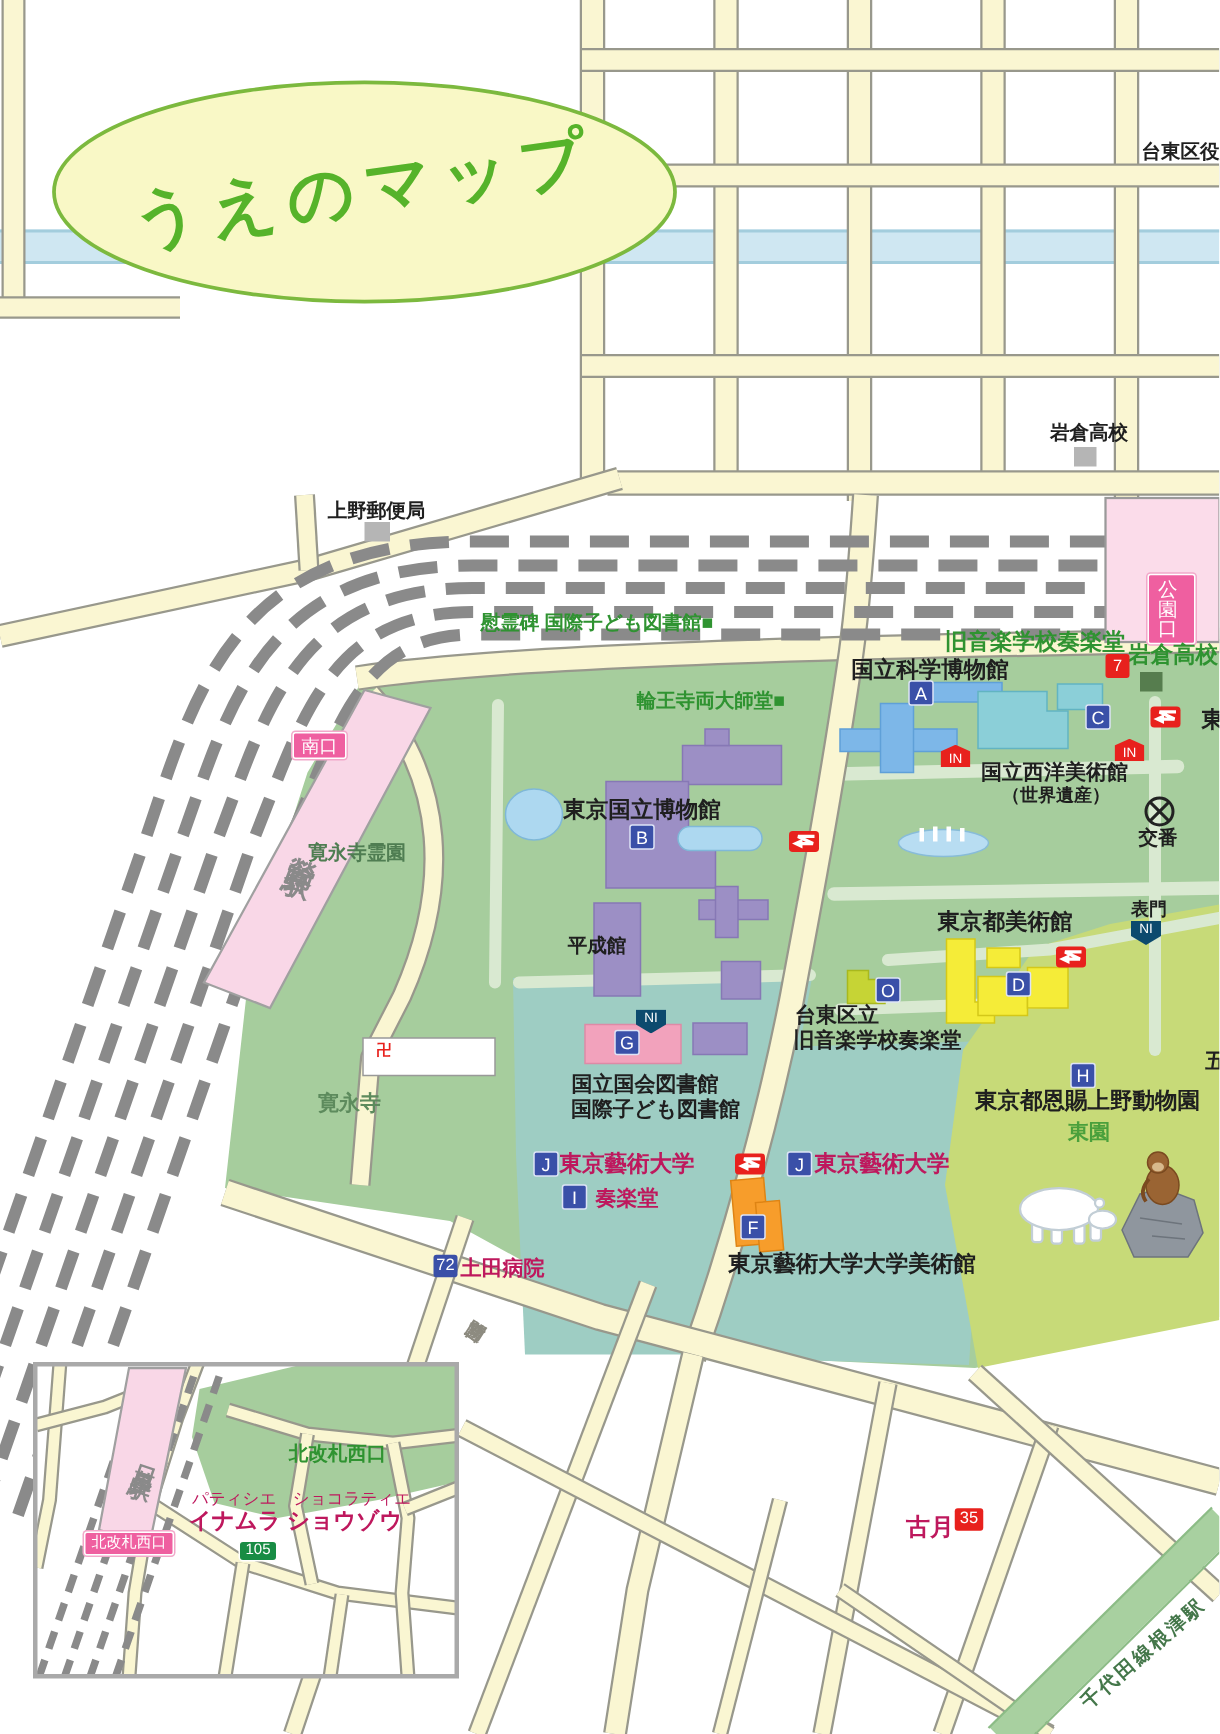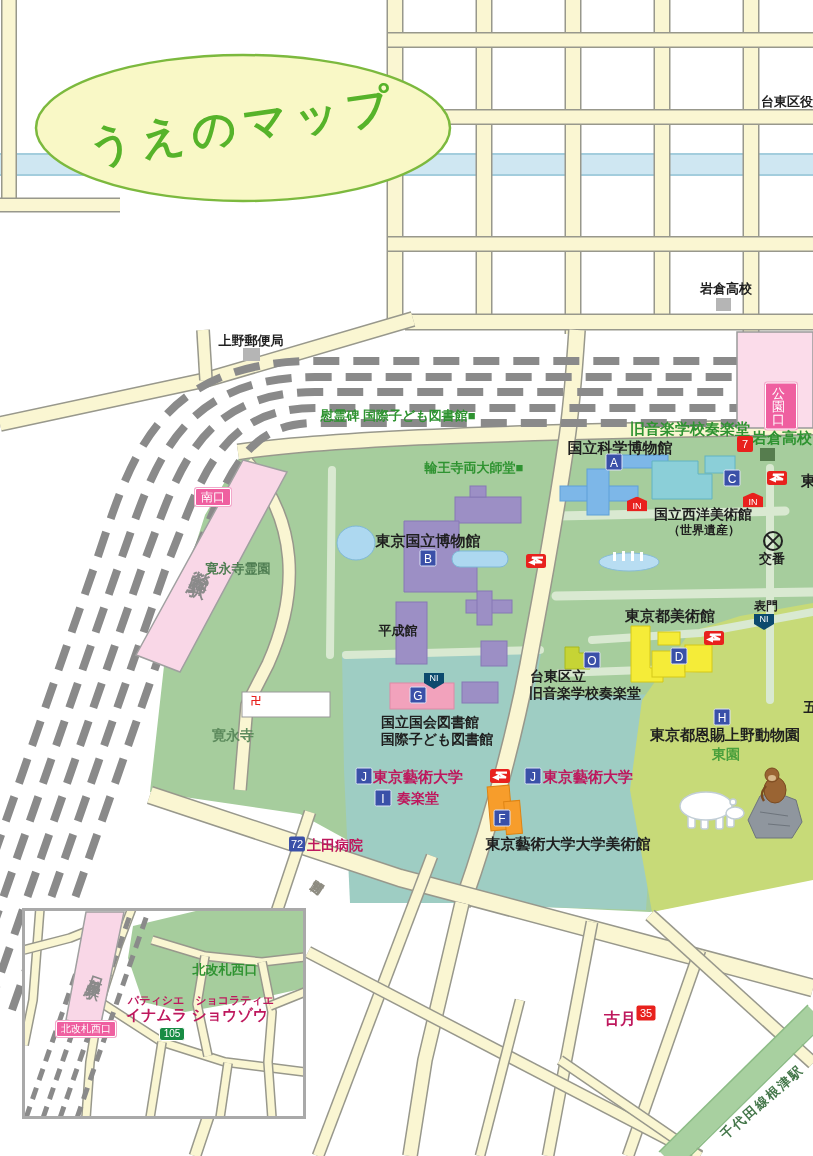--- a/index.html
+++ b/index.html
@@ -356,18 +356,18 @@
   <span class="lbl f14 blue" style="left:335px;top:845px">土田病院</span>
   <span class="lbl f12 vert" style="left:322px;top:880px;transform:translate(-50%,-50%) rotate(33deg);color:#8d8b80">言問通り</span>
 
   <span class="lbl f16 blue" style="left:620px;top:1019px">古月</span>
   <span class="bd bd-red35" style="left:646px;top:1013px">35</span>
   <span class="lbl f13 band-green" style="left:762px;top:1102px;transform:translate(-50%,-50%) rotate(-41deg);letter-spacing:2px">千代田線根津駅</span>
 
   <span class="lbl f15 gray vert" style="left:100px;top:972px;transform:translate(-50%,-50%) rotate(19deg);letter-spacing:3px">日暮里駅</span>
   <span class="bd bd-pink tiny" style="left:86px;top:1029px">北改札西口</span>
   <span class="lbl f13 green" style="left:225px;top:969px">北改札西口</span>
-  <span class="lbl f11 blue" style="left:201px;top:1000px;font-weight:bold">パティシエ　ショコラティエ</span>
+  <span class="lbl f11 blue" style="left:201px;top:1000px;font-weight:normal">パティシエ　ショコラティエ</span>
   <span class="lbl f15 blue" style="left:197px;top:1014px">イナムラ ショウゾウ</span>
   <span class="bd bd-green105" style="left:172px;top:1034px">105</span>
 </div>
 
 </div>
 
 </body></html>

